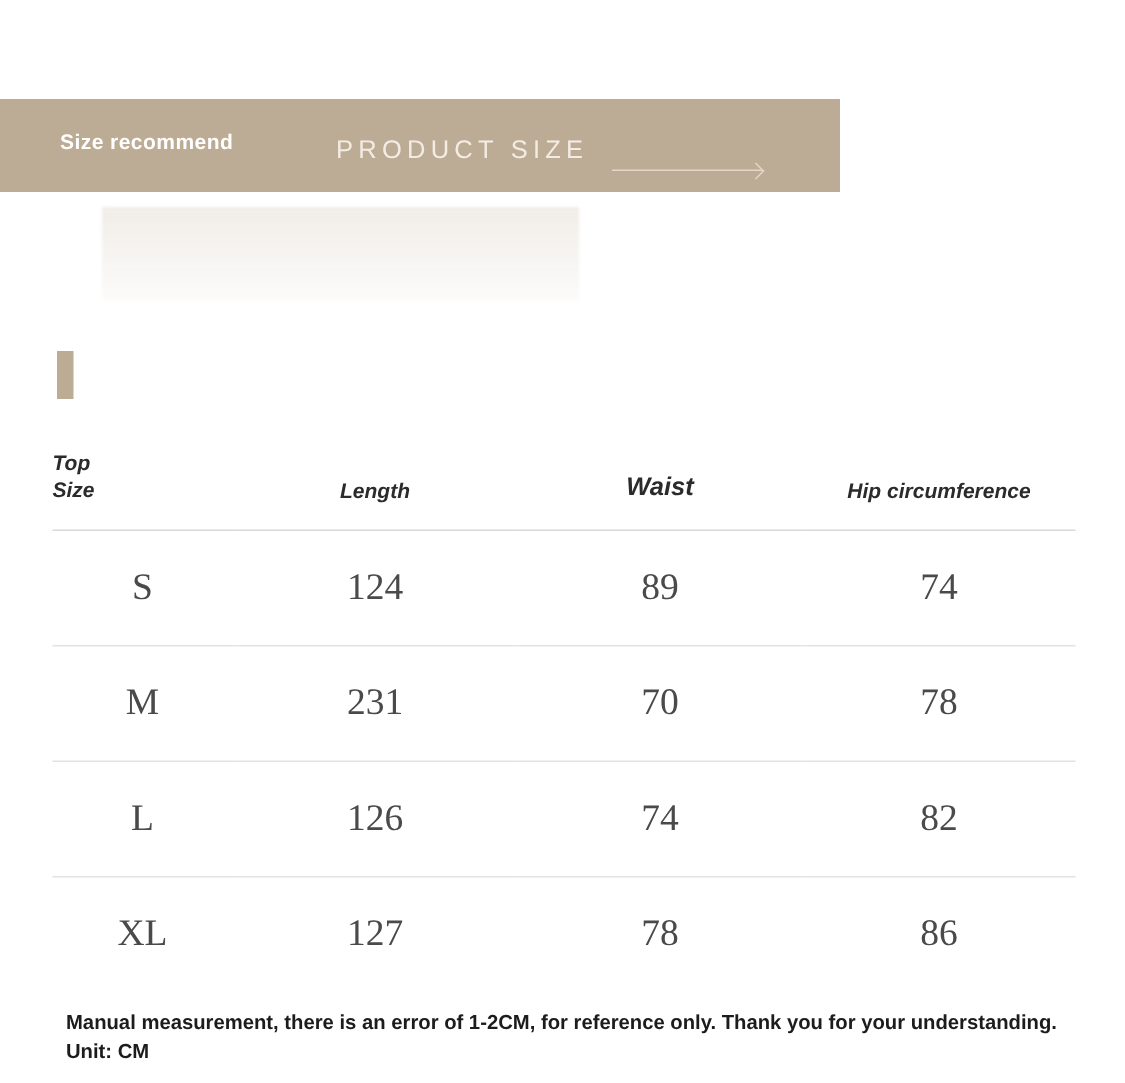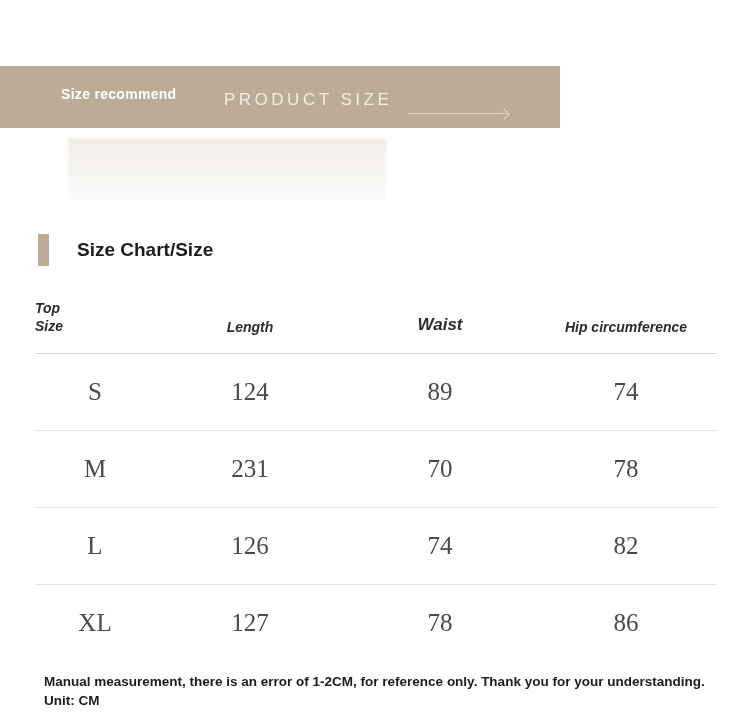--- a/index.html
+++ b/index.html
@@ -24,21 +24,21 @@
     height: 62px;
     background: #bdac95;
   }
   .banner-inner {
     position: relative;
     width: 100%;
     height: 100%;
   }
   .banner-small {
     position: absolute;
-    left: 61px;
+    left: 40px;
     top: 20px;
     color: #ffffff;
     font-size: 14px;
     font-weight: bold;
     letter-spacing: 0.3px;
   }
   .banner-big {
     position: absolute;
     left: 192px;
     top: 24px;
@@ -163,21 +163,20 @@
     <div class="banner-big">PRODUCT SIZE</div>
     <div class="banner-rule"></div>
     <div class="banner-arrow"></div>
   </div>
 </div>
 
 <div class="ghost"></div>
 
 <div class="section-title-wrap">
   <div class="title-bar"></div>
-  <div class="section-title">Size Chart/Size</div>
 </div>
 
 <table class="size-table">
   <thead>
     <tr>
       <th class="th-0">
         <span>Top</span><br>
         <span>Size</span>
       </th>
       <th class="th-1">Length</th>

